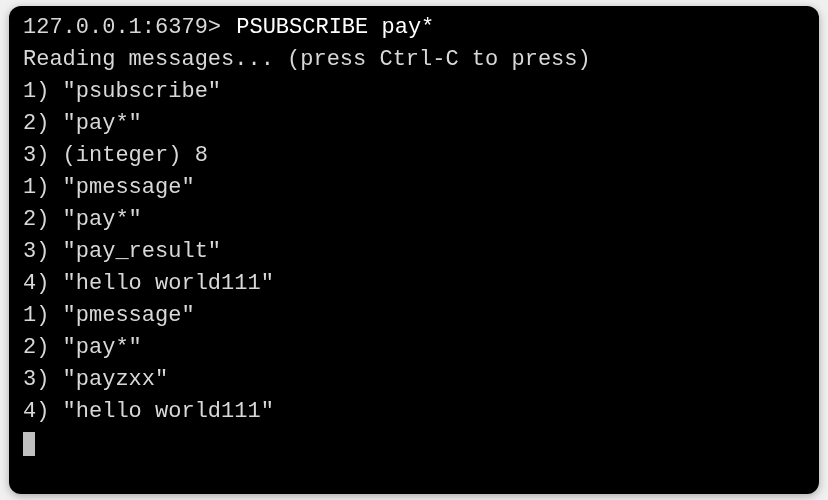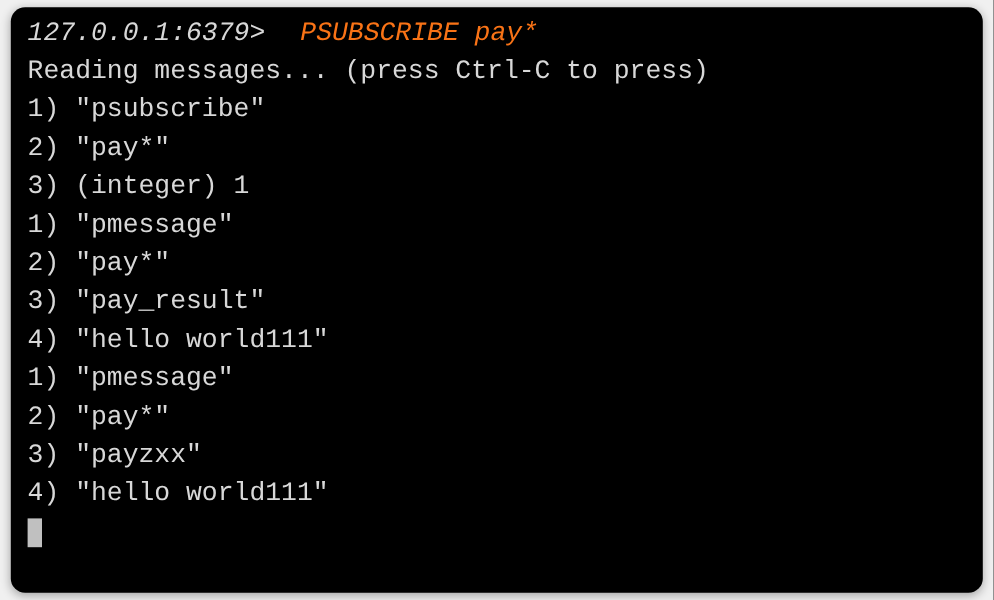--- a/index.html
+++ b/index.html
@@ -27,52 +27,51 @@
       font-size: 22px;
       line-height: 32px;
       box-shadow: 0 2px 8px rgba(0,0,0,0.3);
     }
     .line {
       white-space: pre;
       font-family: inherit;
     }
     .prompt-line {
       display: flex;
-      font-style: italic;
     }
     .prompt-addr {
       color: #d8d8d8;
     }
     .prompt-gt {
       color: #d8d8d8;
     }
     .command {
-      color: #f97316;
-      margin-left: 16px;
+      color: #ffffff;
+      margin-left: 2px;
     }
     .cursor {
       display: inline-block;
       width: 12px;
       height: 24px;
       background: #c0c0c0;
       vertical-align: text-bottom;
       margin-top: 4px;
     }
   </style>
 </head>
 <body>
 
 <div class="terminal">
   <div class="line prompt-line">
     <span class="prompt-addr">127.0.0.1:6379</span><span class="prompt-gt">&gt; </span><span class="command">PSUBSCRIBE pay*</span>
   </div>
   <div class="line">Reading messages... (press Ctrl-C to press)</div>
   <div class="line">1) "psubscribe"</div>
   <div class="line">2) "pay*"</div>
-  <div class="line">3) (integer) 1</div>
+  <div class="line">3) (integer) 8</div>
   <div class="line">1) "pmessage"</div>
   <div class="line">2) "pay*"</div>
   <div class="line">3) "pay_result"</div>
   <div class="line">4) "hello world111"</div>
   <div class="line">1) "pmessage"</div>
   <div class="line">2) "pay*"</div>
   <div class="line">3) "payzxx"</div>
   <div class="line">4) "hello world111"</div>
   <div><span class="cursor"></span></div>
 </div>

